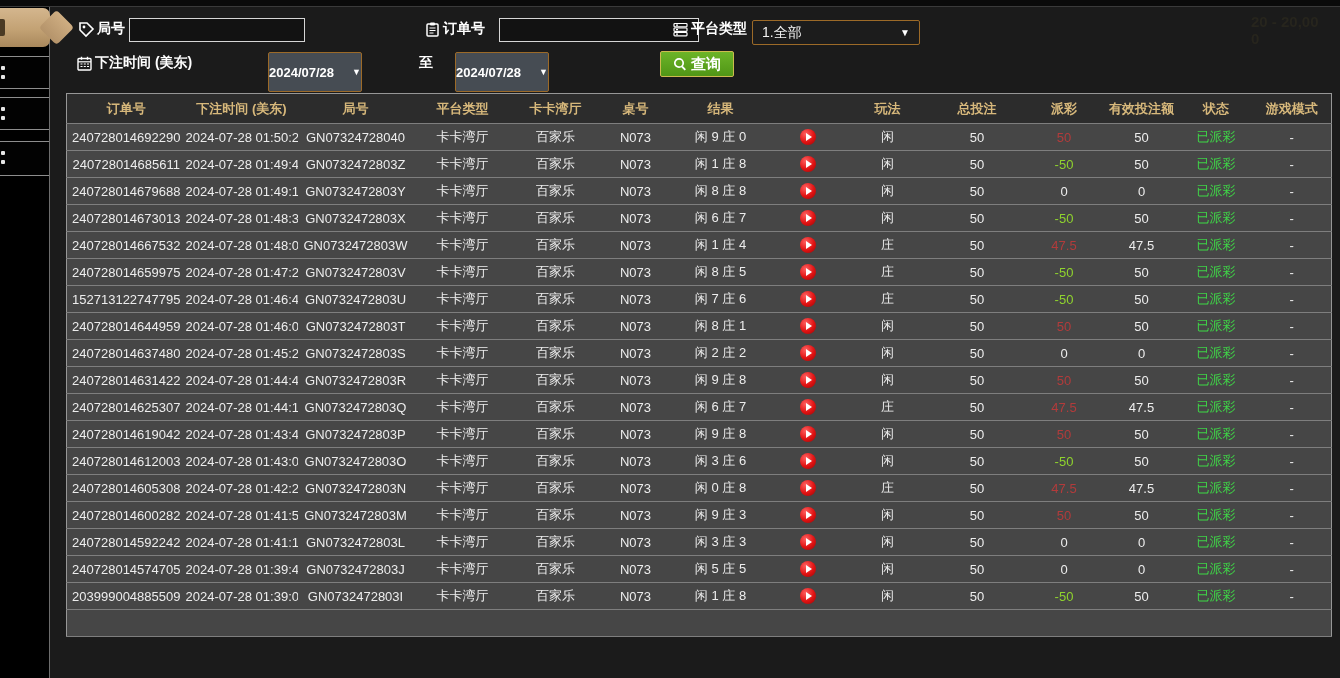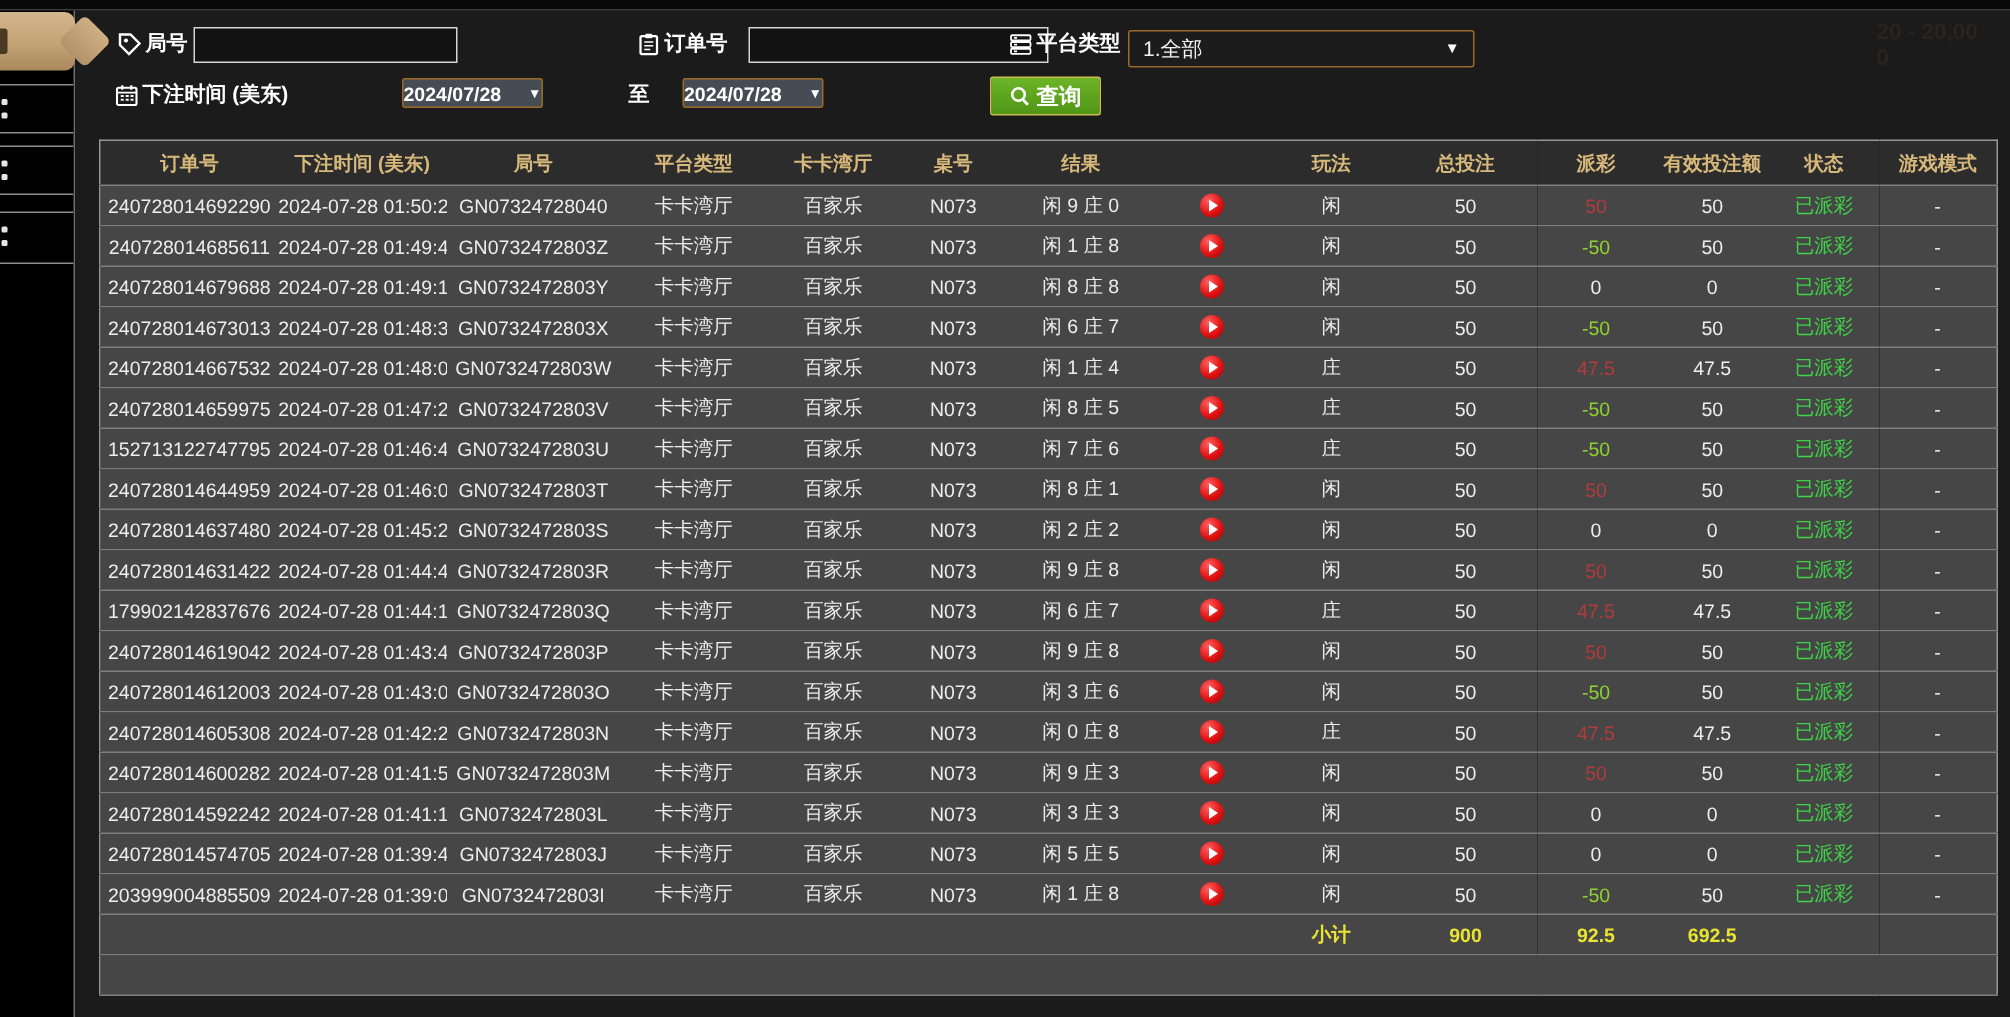--- a/index.html
+++ b/index.html
@@ -25,25 +25,25 @@
     background:#e6e6e6; border-radius:1px; box-shadow:0 9px 0 #e6e6e6; }
   .tab-1 { top:56px; } .tab-2 { top:97px; } .tab-3 { top:141px; height:35px; }
 
   
   .filters { position:absolute; left:51px; top:8px; width:1289px; height:85px; background:#1b1b1b; }
   .f-label { position:absolute; color:#fff; font-weight:bold; font-size:14px; white-space:nowrap; }
   .f-icon { position:absolute; width:17px; height:17px; }
   .f-icon svg { width:17px; height:17px; display:block; }
   .txt-input { position:absolute; height:24px; background:#121212;
     border:1px solid #d6d6d6; color:#eee; font-size:13px; padding:0 6px; outline:none; }
-  .date-box { position:absolute; width:94px; height:20px; background:#464c53;
+  .date-box { position:absolute; width:94px; height:40px; background:#464c53;
     border:1px solid #9c6a28; border-radius:2px; color:#fff; font-size:13px; font-weight:bold;
     display:flex; align-items:center; justify-content:center; gap:18px; cursor:pointer; }
   .date-box .caret { font-size:9px; }
-  .select-box { position:absolute; left:701px; top:12px; width:231px; height:25px;
+  .select-box { position:absolute; left:701px; top:12px; width:168px; height:25px;
     background:#1c1c1c; border:1px solid #9c6a28; border-radius:2px; color:#f2f2f2;
     font-size:14px; display:flex; align-items:center; padding:0 9px; cursor:pointer; }
   .select-box .caret { margin-left:auto; font-size:10px; color:#fff; }
   .query-btn { position:absolute; left:609px; top:43px; width:74px; height:26px;
     background:linear-gradient(180deg,#6cb428,#509616); border:1px solid #cdbb4e;
     border-radius:2px; color:#fff; font-size:15px; font-weight:bold;
     display:flex; align-items:center; justify-content:center; gap:4px; cursor:pointer; }
   .watermark { position:absolute; left:1200px; top:5px; color:#27251d;
     font-size:15px; font-weight:bold; line-height:17px; text-align:left; width:150px; }
 
@@ -383,21 +383,21 @@
             </div>
           </td>
           <td>闲</td>
           <td>50</td>
           <td class="t-red">50</td>
           <td>50</td>
           <td class="t-status">已派彩</td>
           <td>-</td>
         </tr>
         <tr>
-          <td>179902142837676</td>
+          <td>240728014625307</td>
           <td>2024-07-28 01:44:15</td>
           <td>GN0732472803Q</td>
           <td>卡卡湾厅</td>
           <td>百家乐</td>
           <td>N073</td>
           <td>闲 6 庄 7</td>
           <td>
             <div class="play-btn">
               <span class="tri"></span>
             </div>
@@ -543,33 +543,17 @@
             </div>
           </td>
           <td>闲</td>
           <td>50</td>
           <td class="t-green">-50</td>
           <td>50</td>
           <td class="t-status">已派彩</td>
           <td>-</td>
         </tr>
         <tr>
-          <td></td>
-          <td></td>
-          <td></td>
-          <td></td>
-          <td></td>
-          <td></td>
-          <td></td>
-          <td></td>
-          <td class="t-sum">小计</td>
-          <td class="t-sum">900</td>
-          <td class="t-sum">92.5</td>
-          <td class="t-sum">692.5</td>
-          <td></td>
-          <td></td>
-        </tr>
-        <tr>
           <td colspan="14"></td>
         </tr>
       </tbody>
   </table>
 </div>
 
 </body></html>

